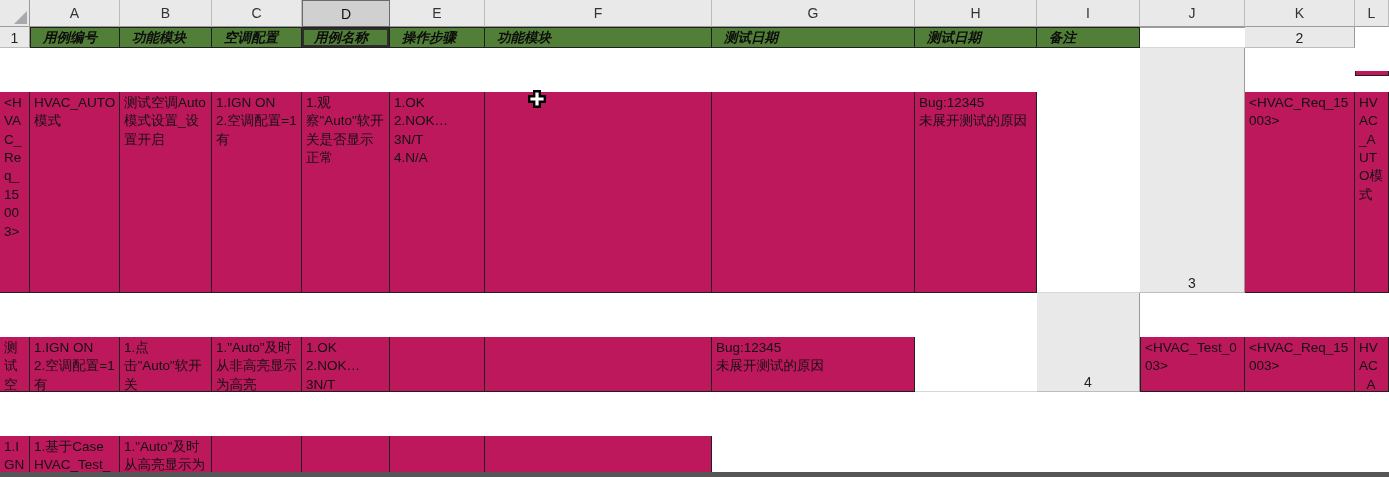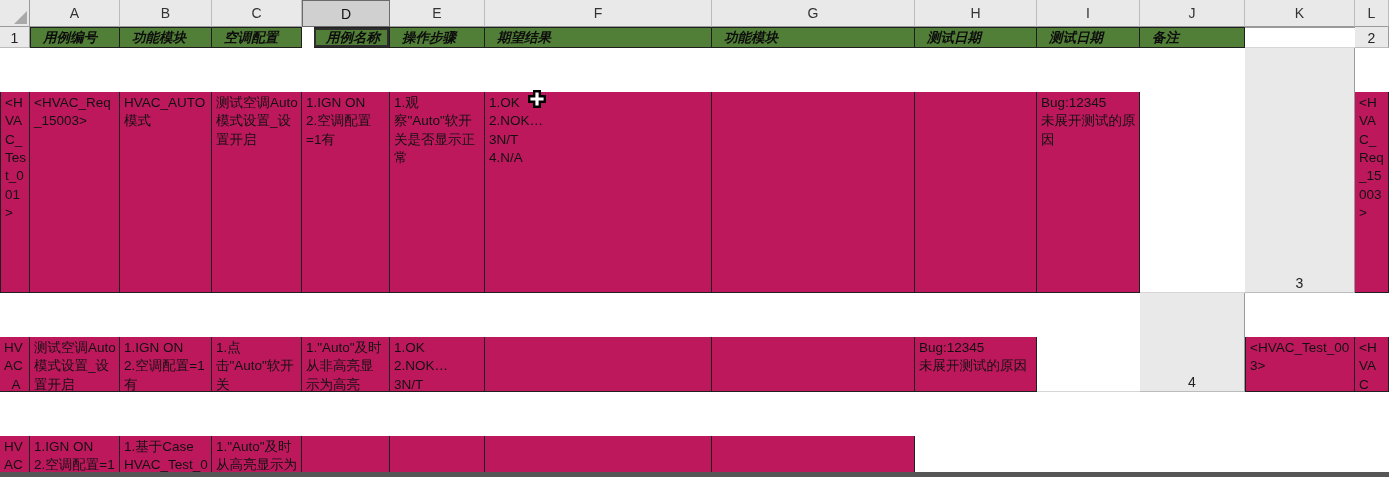--- a/index.html
+++ b/index.html
@@ -28,21 +28,21 @@
     border-left:13px solid transparent;border-bottom:13px solid #a9a9a9;}
   
   .rh{background:var(--chrome);border-right:1px solid var(--chrome-dark);
     border-bottom:1px solid var(--chrome-light);display:flex;align-items:flex-end;
     justify-content:center;font-size:14px;color:#222;padding-bottom:1px;}
   
   .hd{background:var(--green);color:#0d0d0d;font-weight:bold;font-size:13.5px;
     padding:1px 12px;display:flex;align-items:center;border-right:1px solid var(--tb);
     border-bottom:1px solid var(--tb);border-top:1px solid var(--tb);
     white-space:nowrap;overflow:hidden;font-style:italic;}
-  .hd.active-cell{box-shadow:inset 0 0 0 2px #2e2e2e;margin-left:12px;}
+  .hd.active-cell{box-shadow:inset 0 0 0 2px #2e2e2e;}
   
   .c{background:#be185d;border-right:1px solid var(--tb);border-bottom:1px solid var(--tb);
     font-size:13.5px;line-height:1.36;color:#111;padding:2px 3px 2px 4px;
     white-space:pre-wrap;overflow-wrap:anywhere;overflow:hidden;margin-top:44px;}
   .col-a{border-left:1px solid var(--tb);}
   .vc{display:flex;align-items:center;}
   
   .lx{background:#fff;border-bottom:1px solid var(--grid);}
   .lx.l1{border-top:1px solid var(--chrome-dark);}
   
@@ -72,21 +72,20 @@
     <div class="ch">J</div>
     <div class="ch">K</div>
     <div class="ch">L</div>
 
     <div class="rh">1</div>
     <div class="hd col-a">用例编号</div>
     <div class="hd">功能模块</div>
     <div class="hd">空调配置</div>
     <div class="hd active-cell">用例名称</div>
     <div class="hd">操作步骤</div>
-    <div class="hd">期望结果</div>
     <div class="hd">功能模块</div>
     <div class="hd">测试日期</div>
     <div class="hd">测试日期</div>
     <div class="hd">备注</div>
     <div class="lx l1"></div>
 
     <div class="rh">2</div>
     <div class="c col-a">&lt;HVAC_Test_001&gt;</div>
     <div class="c">&lt;HVAC_Req_15003&gt;</div>
     <div class="c">HVAC_AUTO模式</div>

